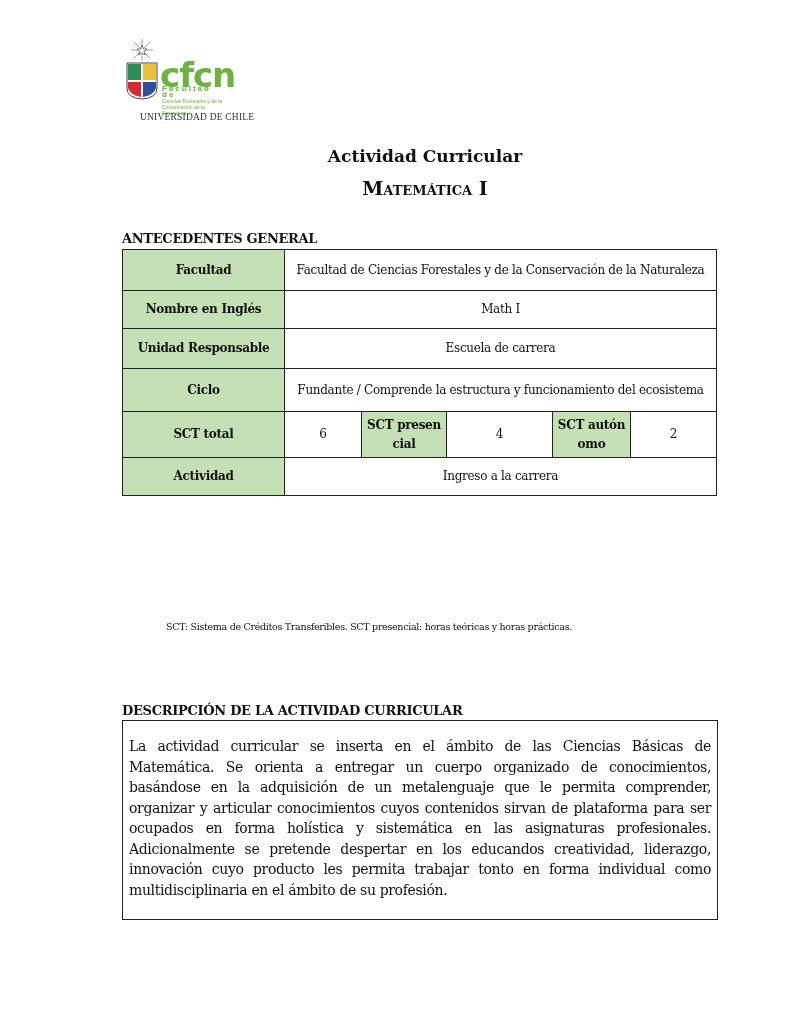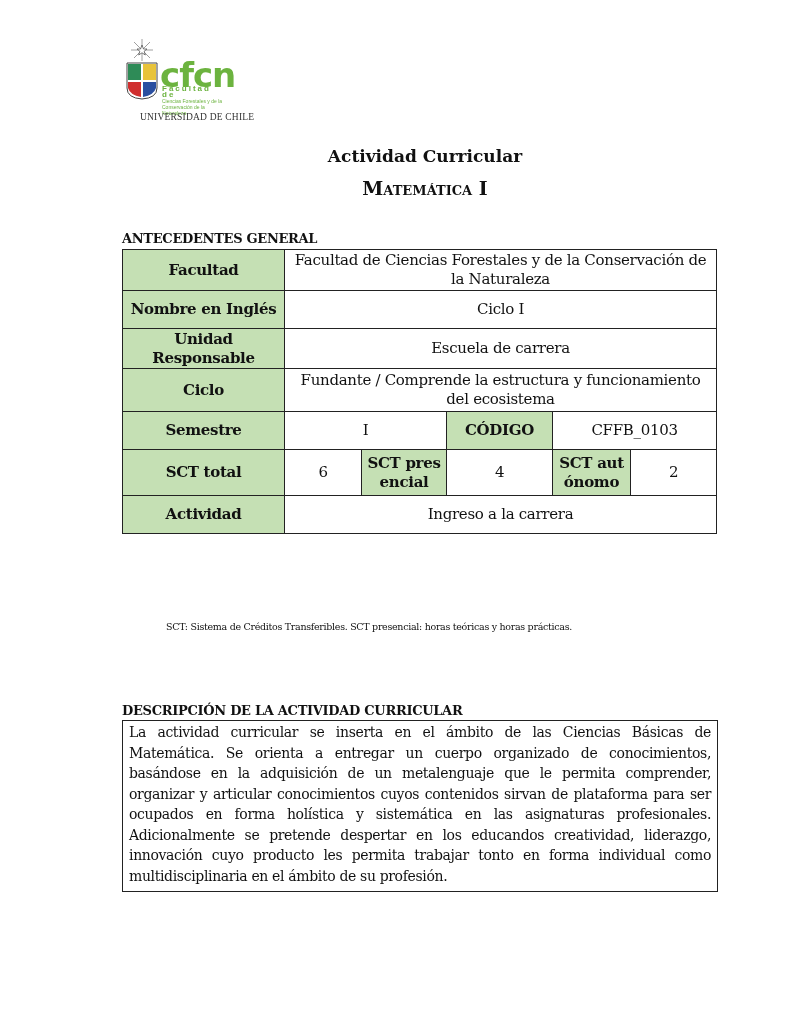--- a/index.html
+++ b/index.html
@@ -13,26 +13,26 @@
   .logo .uch { position:absolute; left:16px; top:74px; font-family:Liberation Serif, serif; font-size:9.5px; color:#333; white-space:nowrap; letter-spacing:0.2px; }
 
   .title { position:absolute; left:0; width:850px; text-align:center; font-weight:bold; font-family:"DejaVu Serif", serif; }
   .t1 { top:146px; font-size:17px; }
   .t2 { top:177px; font-size:19px; font-variant:small-caps; }
 
   .section-label { position:absolute; left:122px; font-weight:bold; font-size:13px; letter-spacing:-0.3px; }
   .sl1 { top:231px; }
   .sl2 { top:703px; }
 
-  table.info { position:absolute; left:122px; top:249px; width:594px; border-collapse:collapse; table-layout:fixed; font-size:15px; }
+  table.info { position:absolute; left:122px; top:249px; width:594px; border-collapse:collapse; table-layout:fixed; font-size:12px; }
   table.info td { border:1.5px solid #222; text-align:center; vertical-align:middle; padding:0 4px; line-height:19px; letter-spacing:-0.3px; }
   table.info td.lbl { background:#c5e0b4; font-weight:bold; }
   .footnote { position:absolute; left:122px; top:621px; font-size:9.5px; letter-spacing:-0.3px;margin-left:44px; }
 
-  .desc { position:absolute; left:122px; top:720px; width:582px; height:168px; border:1.5px solid #222; padding:1px 6px; font-size:14px; line-height:20.5px; text-align:justify; letter-spacing:-0.35px; }
+  .desc { position:absolute; left:122px; top:720px; width:582px; height:168px; border:1.5px solid #222; padding:15px 6px; font-size:14px; line-height:20.5px; text-align:justify; letter-spacing:-0.35px; }
 </style>
 </head>
 <body>
 
 <div class="logo">
   <svg class="star" viewBox="0 0 24 24">
     <g stroke="#888" stroke-width="0.8">
       <line x1="12" y1="1" x2="12" y2="23"></line>
         <line x1="1" y1="12" x2="23" y2="12"></line>
       <line x1="4" y1="4" x2="20" y2="20"></line>
@@ -70,35 +70,29 @@
       <col style="width:78px">
       <col style="width:86px">
   </colgroup>
   <tbody>
       <tr style="height:41px">
     <td class="lbl">Facultad</td>
     <td colspan="5">Facultad de Ciencias Forestales y de la Conservación de la Naturaleza</td>
   </tr>
   <tr style="height:38px">
     <td class="lbl">Nombre en Inglés</td>
-    <td colspan="5">Ciclo I</td>
+    <td colspan="5">Math I</td>
   </tr>
   <tr style="height:40px">
     <td class="lbl">Unidad Responsable</td>
     <td colspan="5">Escuela de carrera</td>
   </tr>
   <tr style="height:43px">
     <td class="lbl">Ciclo</td>
     <td colspan="5">Fundante / Comprende la estructura y funcionamiento del ecosistema</td>
-  </tr>
-  <tr style="height:38px">
-    <td class="lbl">Semestre</td>
-    <td colspan="2">I</td>
-    <td class="lbl">CÓDIGO</td>
-    <td colspan="2">CFFB_0103</td>
   </tr>
   <tr style="height:46px">
     <td class="lbl">SCT total</td>
     <td>6</td>
     <td class="lbl" style="word-break:break-all">SCT presencial</td>
     <td>4</td>
     <td class="lbl" style="word-break:break-all">SCT autónomo</td>
     <td>2</td>
   </tr>
   <tr style="height:38px">

